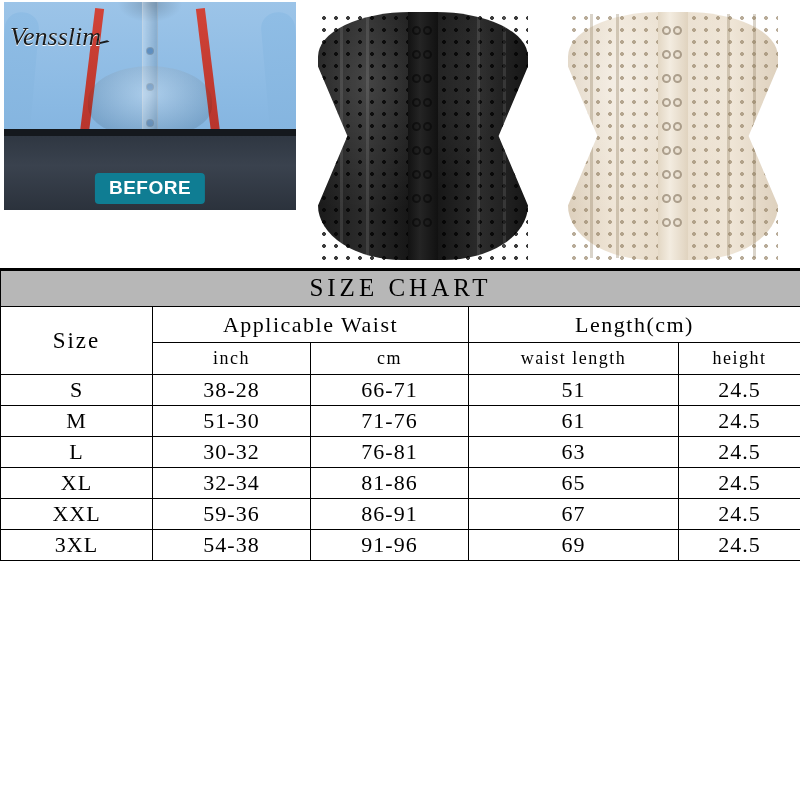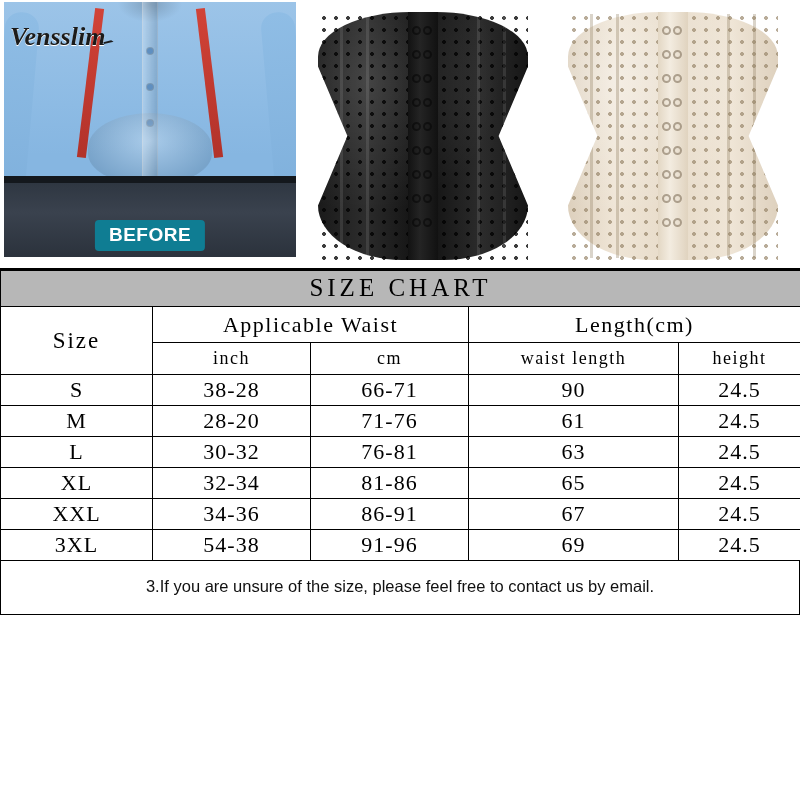--- a/index.html
+++ b/index.html
@@ -31,21 +31,21 @@
     width: 300px;
     height: 268px;
     padding: 4px 6px 0 6px;
   }
   .brand {
     position: absolute;
     left: 10px; top: 22px;
     z-index: 6;
     font-family: "Liberation Serif", serif;
     font-style: italic;
-    font-weight: bold;
+    font-weight: normal;
     font-size: 26px;
     color: #1b1b1b;
     letter-spacing: 0px;
     text-shadow: 0 1px 0 #fff;
   }
   .brand .swoosh {
     display: inline-block;
     width: 10px;
     height: 10px;
     border-bottom: 2px solid #1b1b1b;
@@ -57,21 +57,21 @@
     position: absolute;
     left: 0; top: 0;
     width: 300px; height: 268px;
     display: flex;
     gap: 6px;
     padding: 2px 4px;
   }
   .photo {
     position: relative;
     flex: 1 1 0;
-    height: 255px;
+    height: 208px;
     overflow: hidden;
     background: #be185d;
   }
   
   .torso {
     position: absolute;
     left: 0; top: 0; right: 0; bottom: 0;
     background:
       
       radial-gradient(ellipse 46px 26px at 50% 2px, rgba(0,0,0,0.18), rgba(0,0,0,0) 70%),
@@ -427,59 +427,58 @@
           <td>cm</td>
           <td>waist length</td>
           <td>height</td>
         </tr>
       </tbody>
       <tbody class="rows">
         <tr>
           <td>S</td>
           <td>38-28</td>
           <td>66-71</td>
-          <td>90</td>
+          <td>51</td>
           <td>24.5</td>
         </tr>
         <tr>
           <td>M</td>
-          <td>28-20</td>
+          <td>51-30</td>
           <td>71-76</td>
           <td>61</td>
           <td>24.5</td>
         </tr>
         <tr>
           <td>L</td>
           <td>30-32</td>
           <td>76-81</td>
           <td>63</td>
           <td>24.5</td>
         </tr>
         <tr>
           <td>XL</td>
           <td>32-34</td>
           <td>81-86</td>
           <td>65</td>
           <td>24.5</td>
         </tr>
         <tr>
           <td>XXL</td>
-          <td>34-36</td>
+          <td>59-36</td>
           <td>86-91</td>
           <td>67</td>
           <td>24.5</td>
         </tr>
         <tr>
           <td>3XL</td>
           <td>54-38</td>
           <td>91-96</td>
           <td>69</td>
           <td>24.5</td>
         </tr>
       </tbody>
     </table>
   </div>
 
   <div class="notes">
-    <div class="note n3">3.If you are unsure of the size, please feel free to contact us by email.</div>
   </div>
 
 </div>
 
 </body></html>

